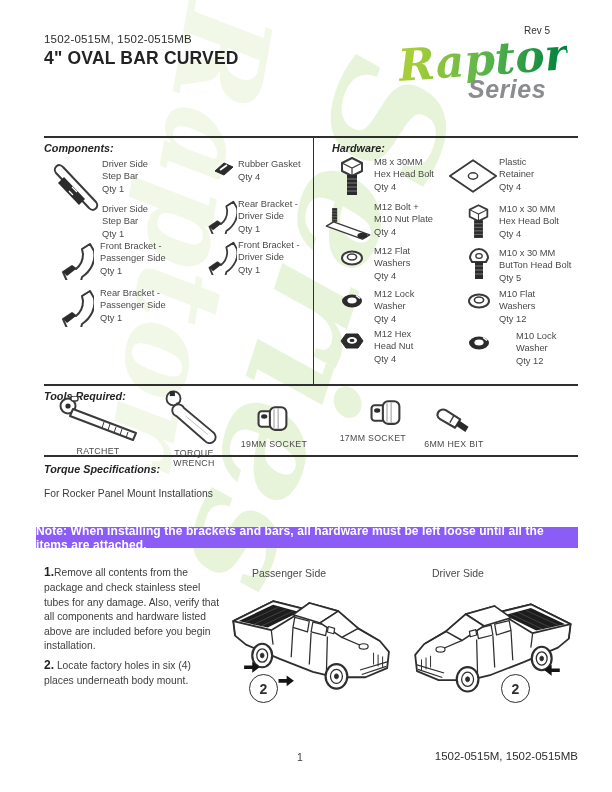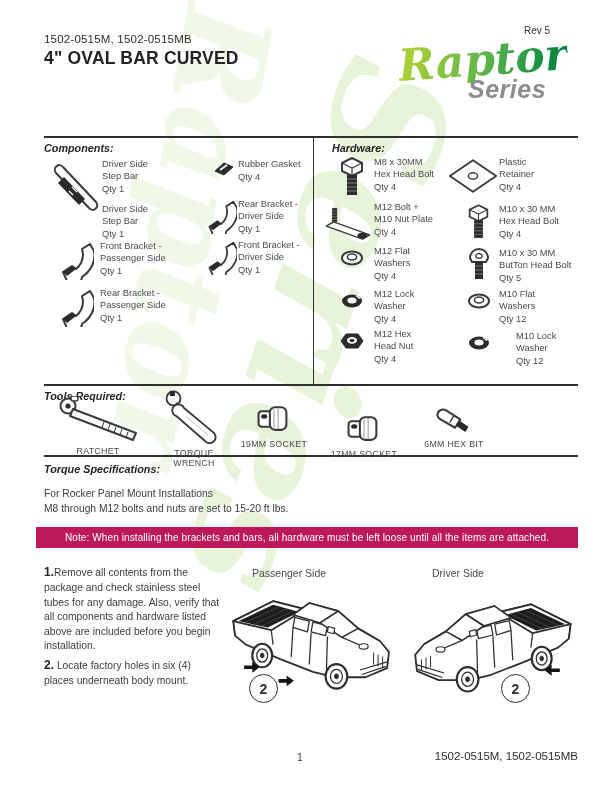--- a/index.html
+++ b/index.html
@@ -24,21 +24,21 @@
   
   .item{position:absolute;display:flex;align-items:flex-start;}
   .item .ic{flex:none;display:flex;justify-content:center;}
   .itxt{font-size:9.3px;line-height:1.3;color:#4a4a4a;white-space:pre-line;}
   .qty{font-size:9.3px;line-height:1.3;color:#4a4a4a;margin-top:1px;}
   
   .tool{position:absolute;display:flex;flex-direction:column;align-items:center;}
   .tlabel{font-size:8.8px;color:#4a4a4a;letter-spacing:.3px;text-align:center;white-space:pre-line;margin-top:4px;}
   
   .torq-body{font-size:10.3px;line-height:1.45;color:#3d3d3d;}
-  .notebar{position:absolute;background:#be185d;color:#ffffff;font-size:10px;font-weight:normal;display:flex;align-items:center;justify-content:center;letter-spacing:.1px;}
+  .notebar{position:absolute;background:#8b5cf6;color:#ffffff;font-size:12px;font-weight:bold;display:flex;align-items:center;justify-content:center;letter-spacing:.1px;}
   
   .step{font-size:10.3px;line-height:1.42;color:#3d3d3d;}
   .stepnum{font-weight:bold;font-size:12px;color:#232323;}
   .diag-label{font-size:10.5px;color:#4a4a4a;}
   .callout{position:absolute;width:27px;height:27px;border:1.8px solid #2e2e2e;border-radius:50%;display:flex;align-items:center;justify-content:center;font-size:14px;font-weight:bold;color:#2e2e2e;background:#fff;}
   .footer-page{font-size:10.5px;color:#3d3d3d;}
   .footer-models{font-size:11.5px;color:#2e2e2e;}
   svg.icon{display:block;}
 </style>
 </head>
@@ -386,37 +386,36 @@
           <use href="#s-ratchet"></use>
         </svg>
       <div class="tlabel">RATCHET</div>
     </div>
     <div class="tool" style="left:232px;top:402px;width:84px;">
       <svg class="icon" width="38" height="33">
           <use href="#s-socket"></use>
         </svg>
       <div class="tlabel">19MM SOCKET</div>
     </div>
-    <div class="tool" style="left:322px;top:412px;width:84px;">
+    <div class="tool" style="left:322px;top:396px;width:84px;align-items:flex-end;">
       <svg class="icon" width="38" height="33">
           <use href="#s-socket"></use>
         </svg>
       <div class="tlabel">17MM SOCKET</div>
     </div>
     <div class="tool" style="left:410px;top:406px;width:88px;">
       <svg class="icon" width="44" height="29">
           <use href="#s-hexbit"></use>
         </svg>
       <div class="tlabel">6MM HEX BIT</div>
     </div>
 
     <div class="abs sec-head" style="left:44px;top:463px;">Torque Specifications:</div>
     <div class="abs torq-body" style="left:44px;top:487px;width:420px;">
       <div>For Rocker Panel Mount Installations</div>
-      <div>M8 through M12 bolts and nuts are set to 15-20 ft lbs.</div>
     </div>
 
     <div class="notebar" style="left:36px;top:527px;width:542px;height:21px;">Note: When installing the brackets and bars, all hardware must be left loose until all the items are attached.</div>
 
     <div class="abs step" style="left:44px;top:564px;width:178px;">
       <span class="stepnum">1.</span><span>Remove all contents from the package and check stainless steel tubes for any damage. Also, verify that all components and hardware listed above are included before you begin installation.</span>
     </div>
     <div class="abs step" style="left:44px;top:657px;width:178px;">
       <span class="stepnum">2.</span> <span>Locate factory holes in six (4) places underneath body mount.</span>
     </div>

